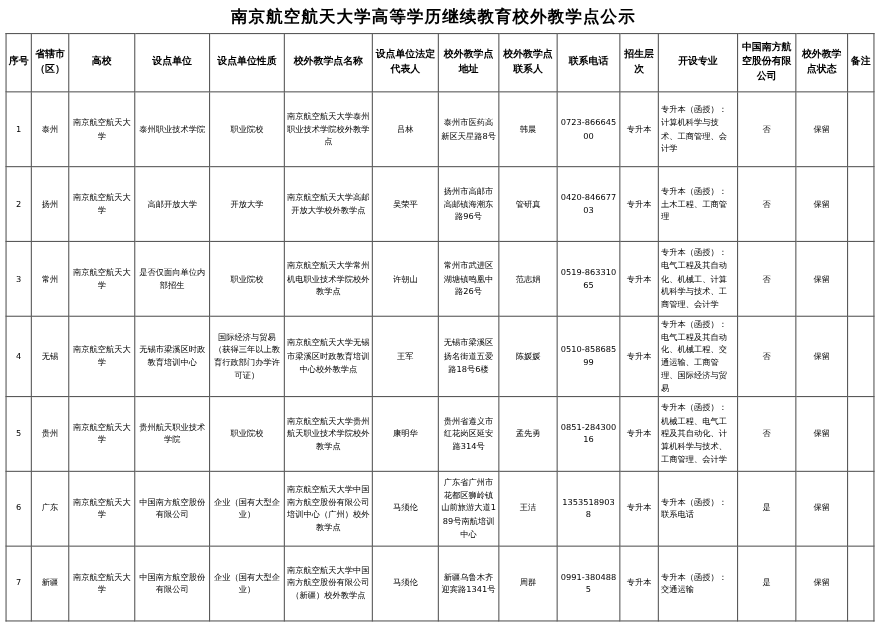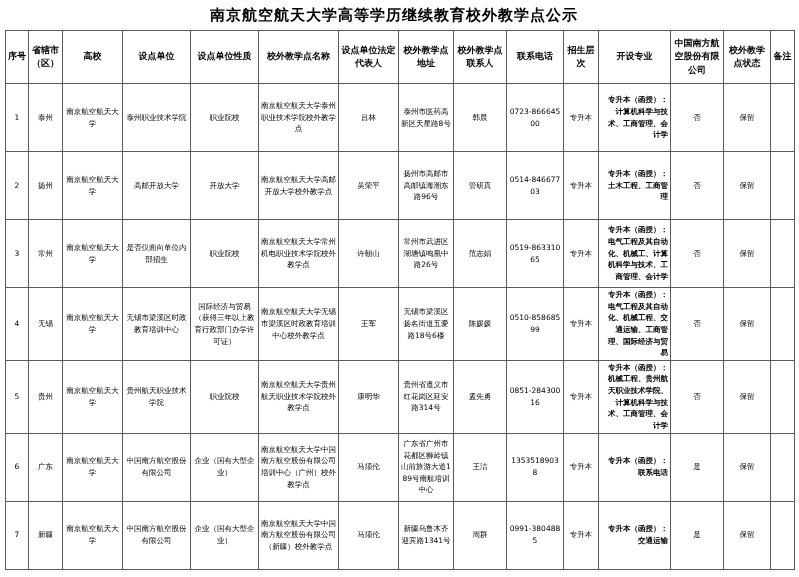--- a/index.html
+++ b/index.html
@@ -24,21 +24,21 @@
     word-break:break-all;
     overflow:hidden;
   }
   .grid th {
     font-size:9px; font-weight:bold; line-height:1.5; height:50px;
     background:#fff;
   }
   .grid td { font-size:7.5px; line-height:1.55; }
   .grid tbody tr { height:68px; }
   
-  .grid tbody td:nth-child(12) { text-align:right;font-weight:bold; }
+  .grid tbody td:nth-child(12) { text-align:left; }
 </style>
 </head>
 <body>
 
 <div class="sheet">
   <div class="doc-title">南京航空航天大学高等学历继续教育校外教学点公示</div>
 
   <table class="grid">
     <colgroup>
       <col style="width:23px">
@@ -97,21 +97,21 @@
       <tr>
         <td>2</td>
         <td>扬州</td>
         <td>南京航空航天大学</td>
         <td>高邮开放大学</td>
         <td>开放大学</td>
         <td>南京航空航天大学高邮开放大学校外教学点</td>
         <td>吴荣平</td>
         <td>扬州市高邮市高邮镇海潮东路96号</td>
         <td>管研真</td>
-        <td>0514-84667703</td>
+        <td>0420-84667703</td>
         <td>专升本</td>
         <td>专升本（函授）：土木工程、工商管理</td>
         <td>否</td>
         <td>保留</td>
         <td></td>
       </tr>
       <tr>
         <td>3</td>
         <td>常州</td>
         <td>南京航空航天大学</td>
@@ -150,21 +150,21 @@
         <td>贵州</td>
         <td>南京航空航天大学</td>
         <td>贵州航天职业技术学院</td>
         <td>职业院校</td>
         <td>南京航空航天大学贵州航天职业技术学院校外教学点</td>
         <td>康明华</td>
         <td>贵州省遵义市红花岗区延安路314号</td>
         <td>孟先勇</td>
         <td>0851-28430016</td>
         <td>专升本</td>
-        <td>专升本（函授）：机械工程、贵州航天职业技术学院、计算机科学与技术、工商管理、会计学</td>
+        <td>专升本（函授）：机械工程、电气工程及其自动化、计算机科学与技术、工商管理、会计学</td>
         <td>否</td>
         <td>保留</td>
         <td></td>
       </tr>
       <tr>
         <td>6</td>
         <td>广东</td>
         <td>南京航空航天大学</td>
         <td>中国南方航空股份有限公司</td>
         <td>企业（国有大型企业）</td>

